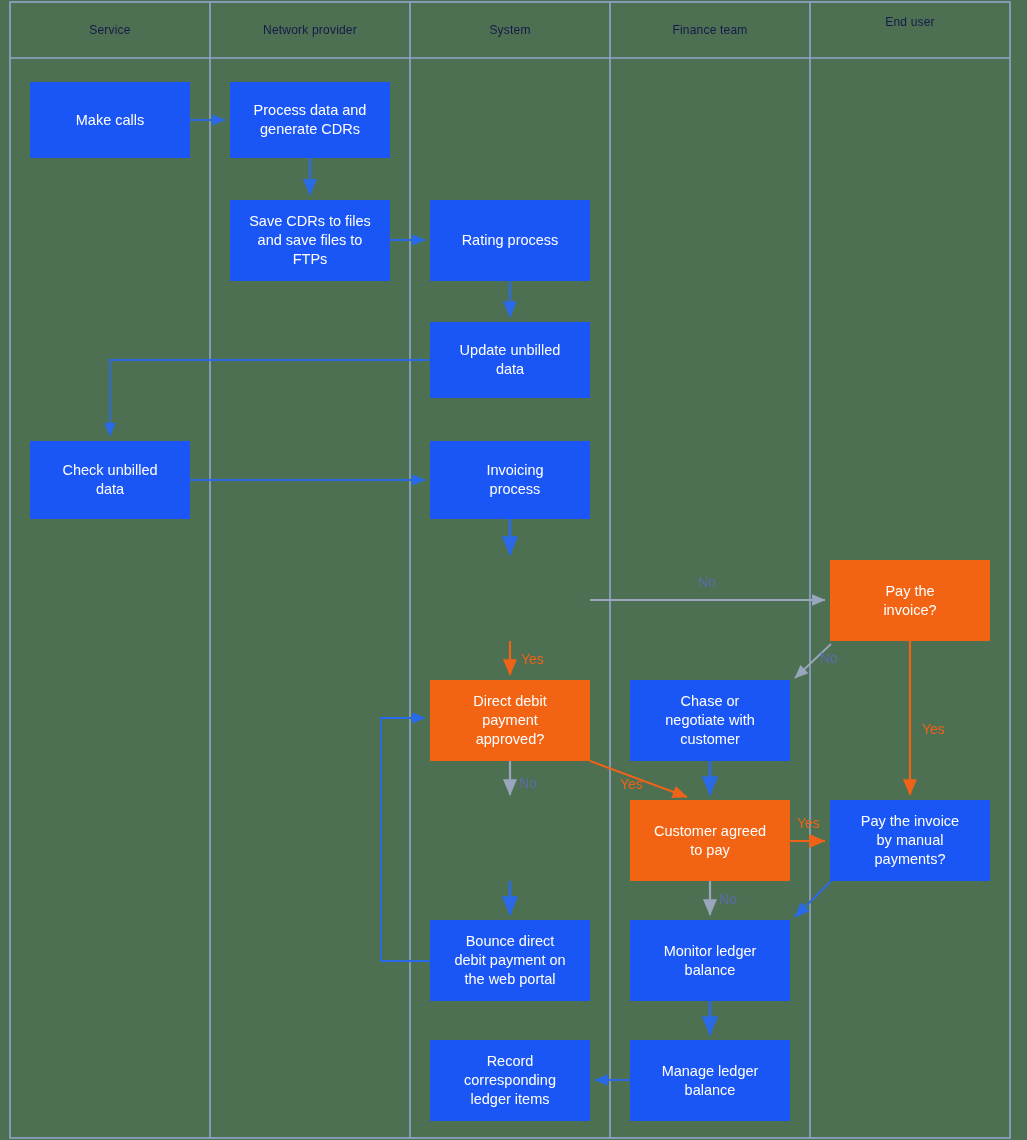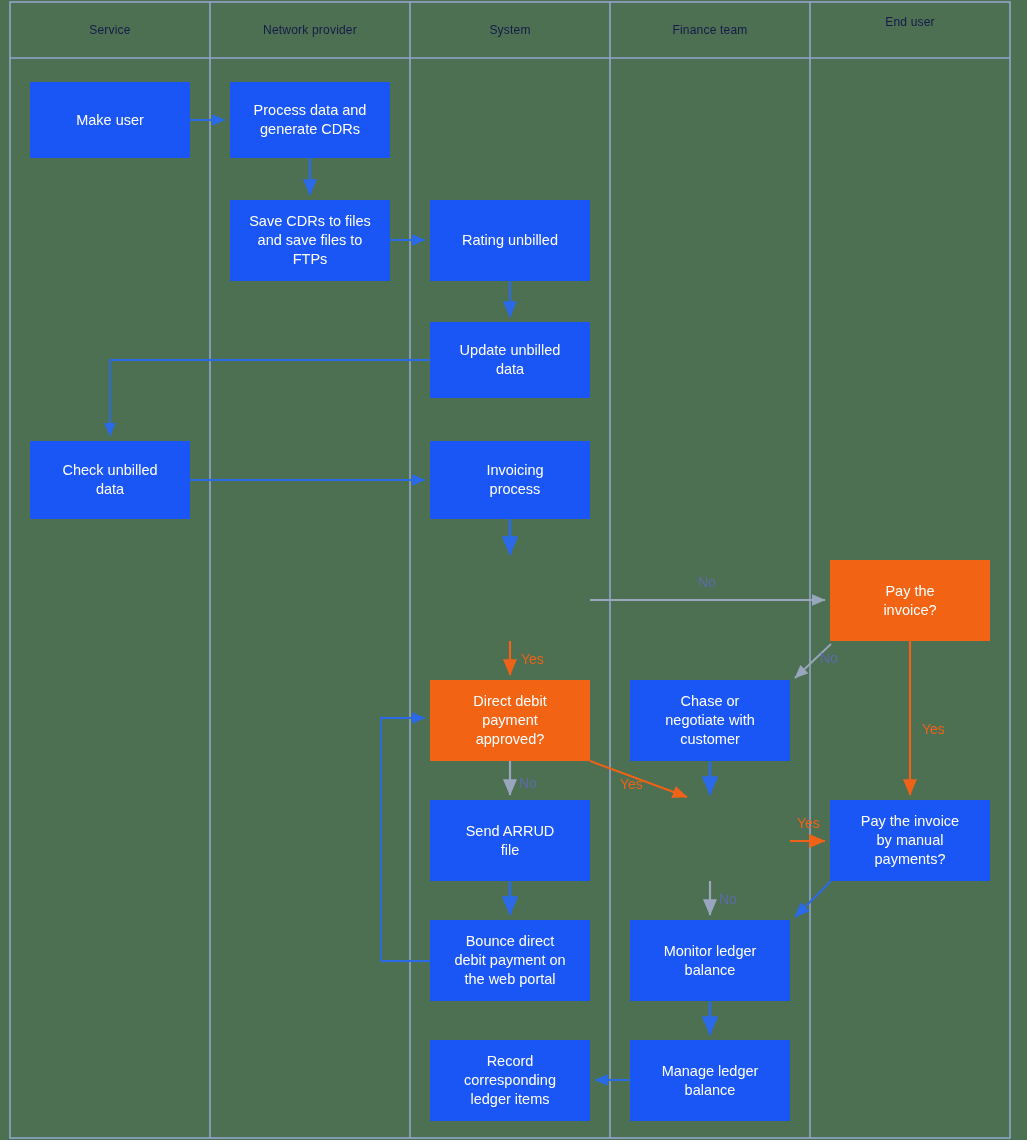--- a/index.html
+++ b/index.html
@@ -155,43 +155,43 @@
   <div class="lane-header" style="left:410px; top:2px; width:200px; height:56px;">
     <span>System</span>
   </div>
   <div class="lane-header" style="left:610px; top:2px; width:200px; height:56px;">
     <span>Finance team</span>
   </div>
   <div class="lane-header" style="left:810px; top:2px; width:200px; height:40px;border-radius:18px;">
     <span>End user</span>
   </div>
 
-  <div class="node process" style="left:30px; top:82px; width:160px; height:76px;">Make user</div>
+  <div class="node process" style="left:30px; top:82px; width:160px; height:76px;">Make calls</div>
   <div class="node process" style="left:230px; top:82px; width:160px; height:76px;">Process data and
 generate CDRs</div>
   <div class="node process" style="left:230px; top:200px; width:160px; height:81px;">Save CDRs to files
 and save files to
 FTPs</div>
-  <div class="node process" style="left:430px; top:200px; width:160px; height:81px;">Rating unbilled</div>
+  <div class="node process" style="left:430px; top:200px; width:160px; height:81px;">Rating process</div>
   <div class="node process" style="left:430px; top:322px; width:160px; height:76px;">Update unbilled
 data</div>
   <div class="node process" style="left:30px; top:441px; width:160px; height:78px;">Check unbilled
 data</div>
   <div class="node process" style="left:430px; top:441px; width:160px; height:78px;padding-left:16px;">Invoicing
 process</div>
   <div class="node decision" style="left:830px; top:560px; width:160px; height:81px;">Pay the
 invoice?</div>
   <div class="node decision" style="left:430px; top:680px; width:160px; height:81px;">Direct debit
 payment
 approved?</div>
   <div class="node process" style="left:630px; top:680px; width:160px; height:81px;">Chase or
 negotiate with
 customer</div>
-  <div class="node process" style="left:430px; top:800px; width:160px; height:81px;">Send ARRUD
-file</div>
+  <div class="node decision" style="left:630px; top:800px; width:160px; height:81px;">Customer agreed
+to pay</div>
   <div class="node process" style="left:830px; top:800px; width:160px; height:81px;">Pay the invoice
 by manual
 payments?</div>
   <div class="node process" style="left:430px; top:920px; width:160px; height:81px;">Bounce direct
 debit payment on
 the web portal</div>
   <div class="node process" style="left:630px; top:920px; width:160px; height:81px;">Monitor ledger
 balance</div>
   <div class="node process" style="left:430px; top:1040px; width:160px; height:81px;">Record
 corresponding

